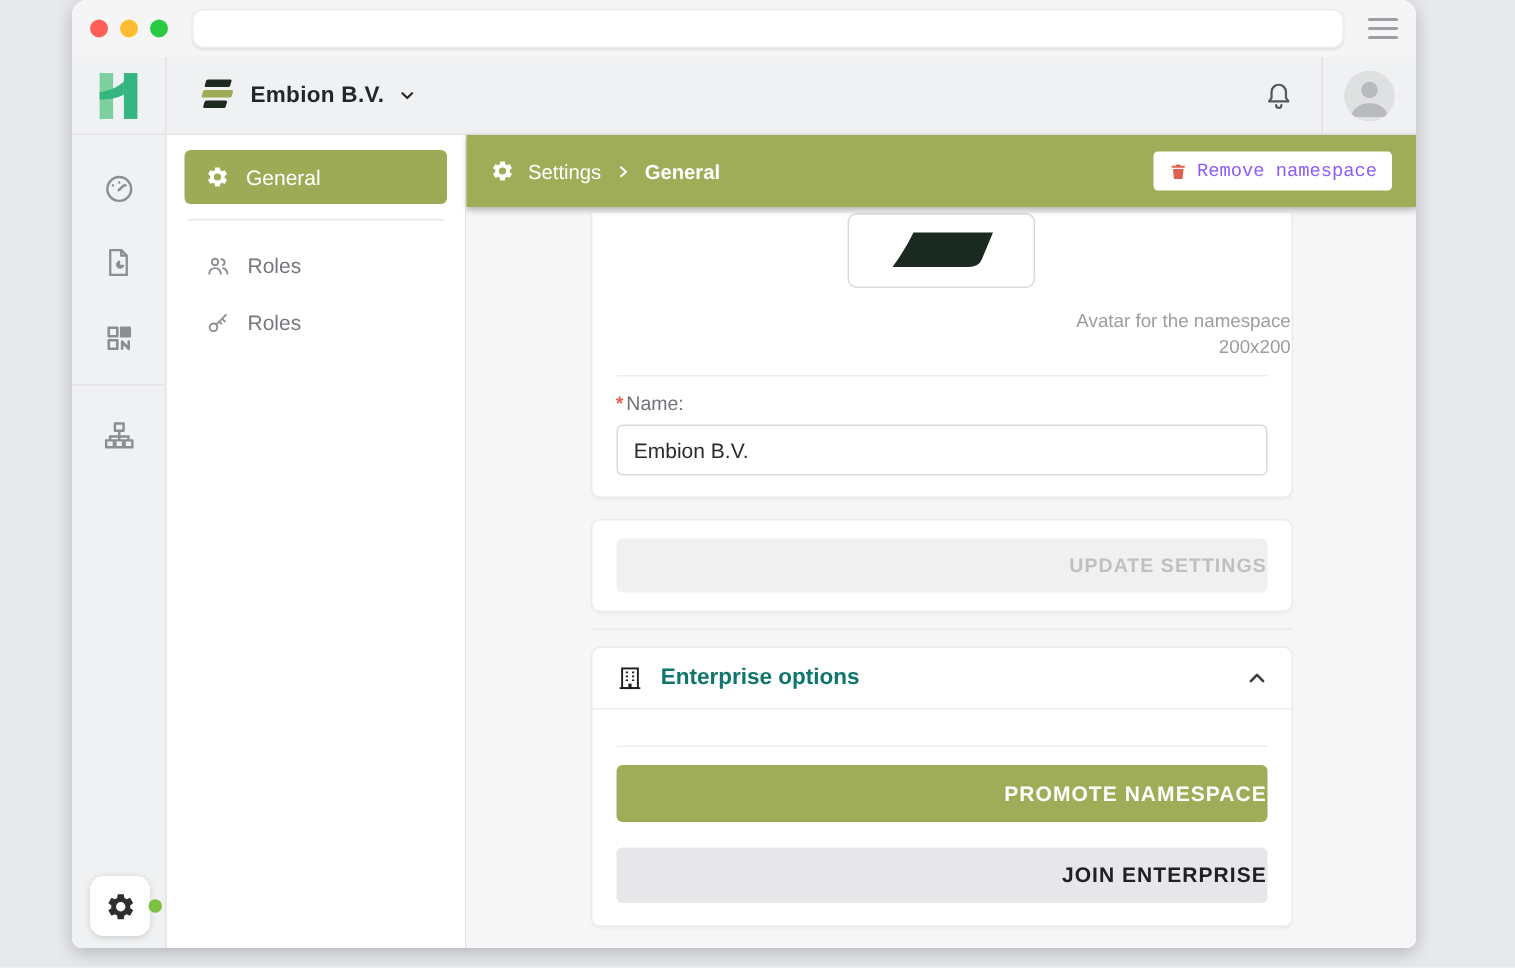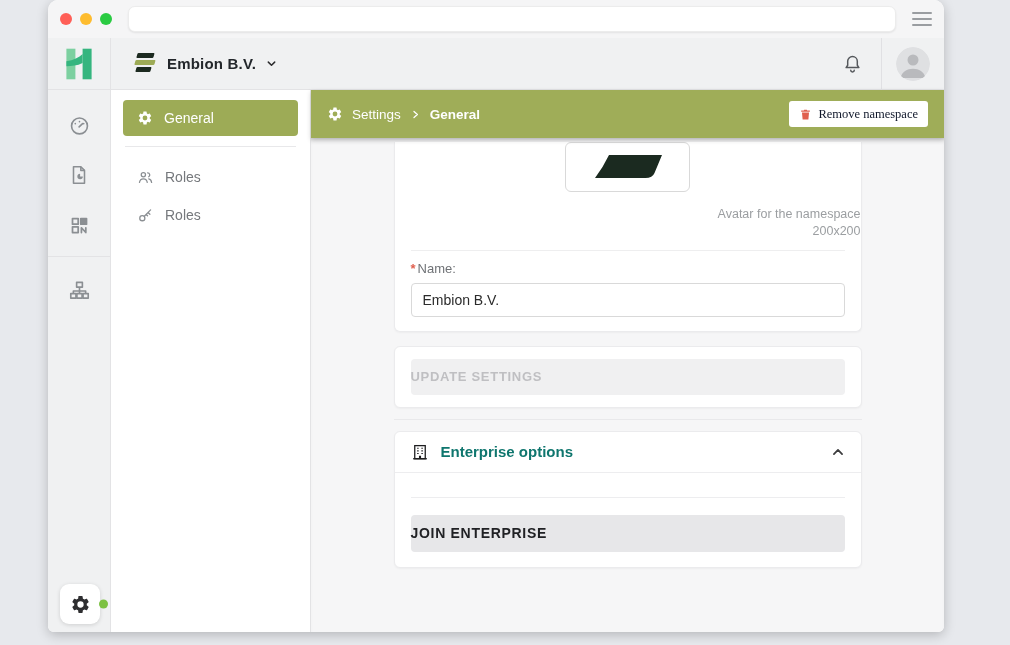--- a/index.html
+++ b/index.html
@@ -56,41 +56,41 @@
   .menu-divider { height:1px; background:#e8e8ea; margin:10px 2px 12px; }
 
   .main { flex:1; display:flex; flex-direction:column; background:#f6f6f7; min-width:0; }
 
   .greenbar { height:48px; background:#9fad58; display:flex; align-items:center; padding:0 16px; gap:9px;
               color:#fff; position:relative; z-index:2; box-shadow:0 2px 5px rgba(0,0,0,.18); flex:none; }
   .crumb { font-size:13.5px; cursor:pointer; }
   .crumb.current { font-weight:bold; cursor:default; }
   .crumb-sep { display:flex; color:#fff; margin:0 1px; }
   .remove-btn { background:#fff; border:none; height:26px; border-radius:3px; padding:0 10px;
-                display:flex; align-items:center; gap:6px; font-size:12.5px; color:#0f172a; cursor:pointer;
-                font-family:Liberation Serif, serif; }
+                display:flex; align-items:center; gap:6px; font-size:12.5px; color:#8b5cf6; cursor:pointer;
+                font-family:Liberation Mono, monospace; }
 
   .scroll { flex:1; overflow:hidden; box-shadow:inset 0 5px 6px -5px rgba(0,0,0,.22); }
   .content { width:468px; margin:0 auto; }
 
   .card { background:#fff; border:1px solid #ebebed; border-radius:6px; box-shadow:0 1px 2px rgba(0,0,0,.04); }
 
   .card.form-card { border-top:none; border-radius:0 0 6px 6px; padding-bottom:14px; }
   .avatar-box { width:125px; height:50px; margin:4px auto 0; border:1px solid #d9d9d9; border-radius:6px;
                 display:flex; align-items:center; justify-content:center; overflow:hidden; cursor:pointer; background:#fff; }
   .avatar-caption { margin-top:14px; text-align:right; font-size:12.5px; color:#9b9ea1; line-height:1.35; }
   .form-divider { height:1px; background:#eeeeef; margin:10px 16px 0; }
   .name-label { margin:10px 16px 0; font-size:13px; color:#6f7276; }
   .req { color:#e0604f; font-weight:bold; margin-right:2px; }
   .name-input { display:block; width:calc(100% - 32px); margin:7px 16px 0; height:34px; border:1px solid #d9d9d9;
                 border-radius:4px; padding:0 11px; font-size:14px; color:#2b2b2b; font-family:inherit; outline:none; }
 
   .card.actions-card { margin-top:14px; padding:12px 16px; }
   .btn { display:block; width:100%; border:none; border-radius:4px; font-family:inherit; font-weight:bold;
-         letter-spacing:.7px; cursor:pointer; text-align:left; }
+         letter-spacing:.7px; cursor:pointer; text-align:right; }
   .update-btn { height:36px; background:#f0f0f1; color:#bfbfc2; font-size:13px; cursor:default; }
 
   .section-hr { height:1px; background:#e9e9eb; margin:11px 0; }
 
   .card.enterprise-card { margin-bottom:2px; }
   .ent-header { display:flex; align-items:center; gap:12px; padding:11px 16px; border-bottom:1px solid #ededef; cursor:pointer; }
   .ent-title { font-size:15px; font-weight:bold; color:#0f766e; }
   .ent-chevron { display:flex; color:#3c3c3e; }
   .ent-body { padding:12px 16px 15px; }
   .doc-row { display:flex; align-items:center; gap:8px; color:#9a9da0; font-size:12.5px; cursor:pointer; }
@@ -314,20 +314,21 @@
               <span class="ent-title">Enterprise options</span>
               <div class="hspacer"></div>
               <span class="ent-chevron icon">
                 <svg width="14" height="14" viewBox="0 0 24 24" fill="none" stroke="currentColor" stroke-width="3" stroke-linecap="round" stroke-linejoin="round">
                     <polyline points="5,15.5 12,8.5 19,15.5"></polyline>
                   </svg>
               </span>
             </div>
             <div class="ent-body">
               <div class="ent-divider"></div>
+              <button class="btn promote-btn">PROMOTE NAMESPACE</button>
               <button class="btn join-btn">JOIN ENTERPRISE</button>
             </div>
           </div>
 
         </div>
       </div>
     </div>
 
   </div>
 </div>

